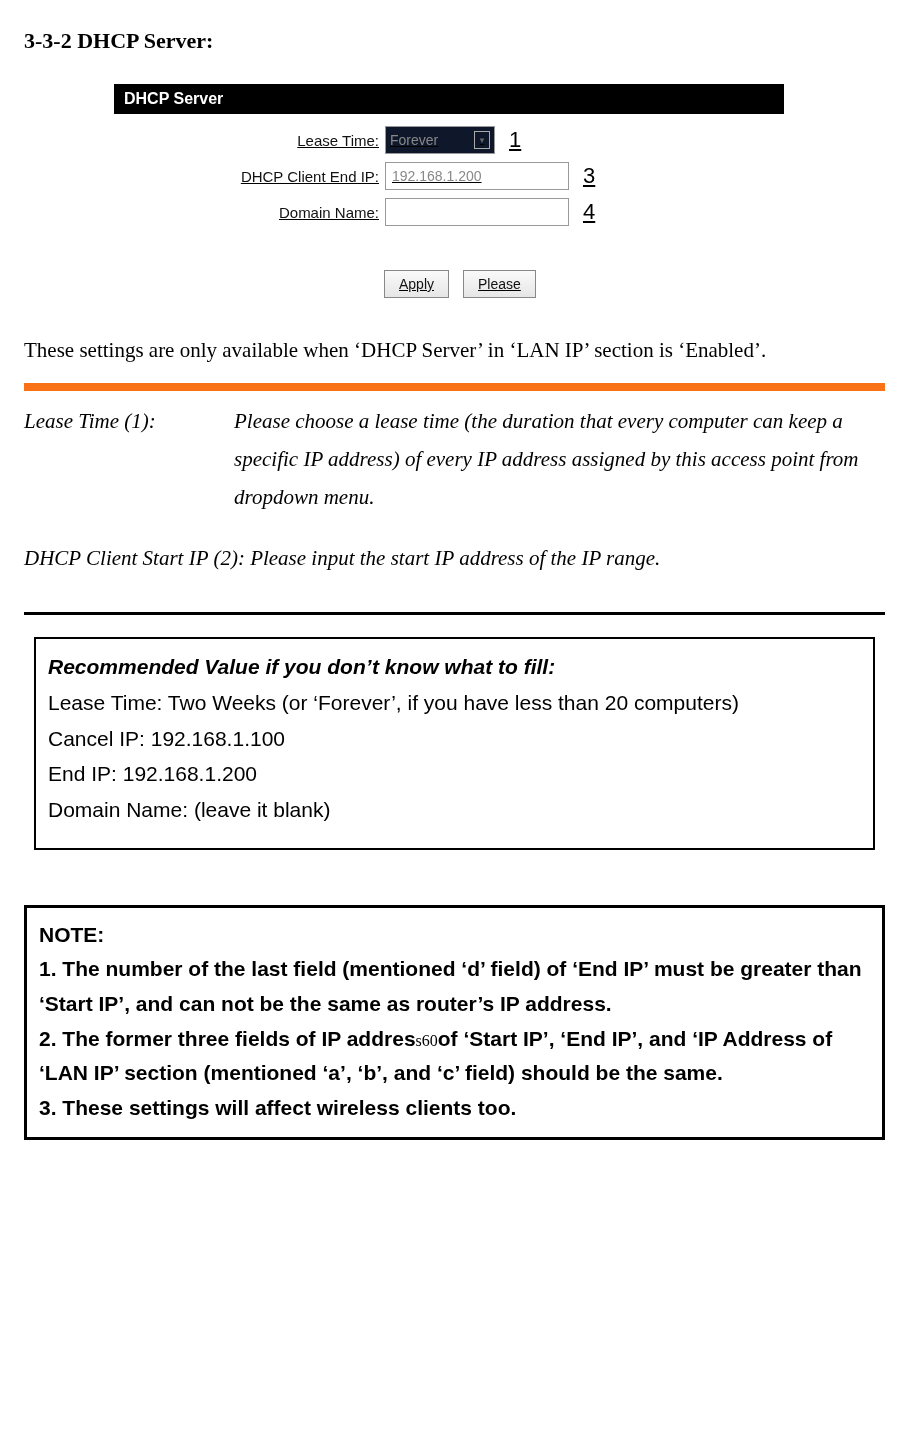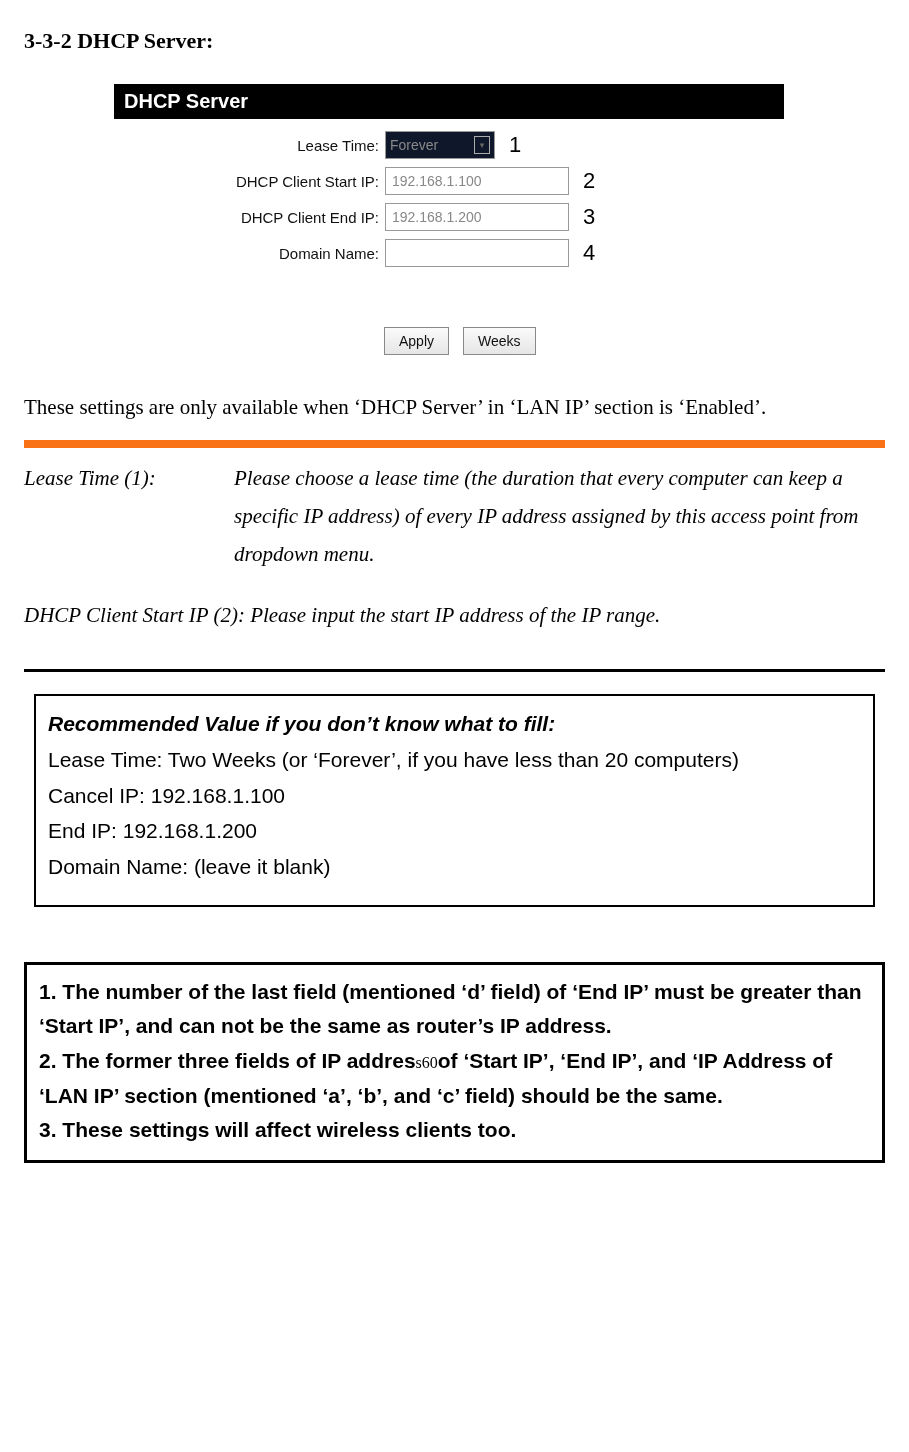--- a/index.html
+++ b/index.html
@@ -16,30 +16,31 @@
       margin: 8px 0 30px 0;
     }
     .screenshot-container {
       margin: 0 0 40px 90px;
       width: 700px;
     }
     .dhcp-banner {
       background: #000;
       color: #fff;
       font-family: Arial, sans-serif;
-      font-size: 20px;
+      font-size: 16px;
       font-weight: bold;
       padding: 6px 10px;
       width: 650px;
       margin-top: 27px;
     }
     .form-table {
       margin-top: 8px;
       font-family: Arial, sans-serif;
       font-size: 15px;
+      text-decoration: underline;
     }
     .form-row {
       display: flex;
       align-items: center;
       height: 36px;
     }
     .form-label {
       width: 265px;
       text-align: right;
       color: #111;
@@ -84,21 +85,21 @@
       display: inline-flex;
       align-items: center;
     }
     .callout-number {
       font-family: Arial, sans-serif;
       font-size: 22px;
       margin-left: 14px;
       color: #000;
     }
     .button-row {
-      margin-top: 56px;
+      margin-top: 40px;
       margin-left: 270px;
       display: flex;
       gap: 14px;
       font-family: Arial, sans-serif;
     }
     .btn {
       border: 1px solid #888;
       background: linear-gradient(#fafafa, #e6e6e6);
       padding: 5px 14px;
       font-size: 14px;
@@ -169,29 +170,20 @@
       <div class="form-label">Lease Time:</div>
       <div class="form-field">
         <span class="form-select">
           <span>Forever</span>
           <span class="select-arrow">▾</span>
         </span>
         <span class="callout-number">1</span>
       </div>
     </div>
 
-    <div class="form-row">
-      <div class="form-label">DHCP Client Start IP:</div>
-      <div class="form-field">
-        <span class="form-input">
-          <span>192.168.1.100</span>
-        </span>
-        <span class="callout-number">2</span>
-      </div>
-    </div>
 
     <div class="form-row">
       <div class="form-label">DHCP Client End IP:</div>
       <div class="form-field">
         <span class="form-input">
           <span>192.168.1.200</span>
         </span>
         <span class="callout-number">3</span>
       </div>
     </div>
@@ -201,21 +193,21 @@
       <div class="form-field">
         <span class="form-input">
           <span></span>
         </span>
         <span class="callout-number">4</span>
       </div>
     </div>
 
     <div class="button-row">
       <span class="btn">Apply</span>
-      <span class="btn">Weeks</span>
+      <span class="btn">Please</span>
     </div>
 
   </div>
 </div>
 
 <div class="intro-text">These settings are only available when ‘DHCP Server’ in ‘LAN IP’ section is ‘Enabled’.</div>
 
 <div class="definitions">
   <div class="def-row">
     <div class="def-label">Lease Time (1):</div>
@@ -226,18 +218,19 @@
 
 <div class="rec-box">
   <div class="rec-title">Recommended Value if you don’t know what to fill:</div>
   <div>Lease Time: Two Weeks (or ‘Forever’, if you have less than 20 computers)</div>
   <div>Cancel IP: 192.168.1.100</div>
   <div>End IP: 192.168.1.200</div>
   <div>Domain Name: (leave it blank)</div>
 </div>
 
 <div class="note-box">
+  <div>NOTE:</div>
   <div>1. The number of the last field (mentioned ‘d’ field) of ‘End IP’ must be greater than ‘Start IP’, and can not be the same as router’s IP address.</div>
   <div>
     <span>2. The former three fields of IP addres</span><span style="font-family:'Times New Roman',serif; font-weight:normal; font-size:16px">s</span><span style="font-family:'Times New Roman',serif; font-weight:normal; font-size:16px">60</span><span>of ‘Start IP’, ‘End IP’, and ‘IP Address of ‘LAN IP’ section (mentioned ‘a’, ‘b’, and ‘c’ field) should be the same.</span>
   </div>
   <div>3. These settings will affect wireless clients too.</div>
 </div>
 
 </body></html>

